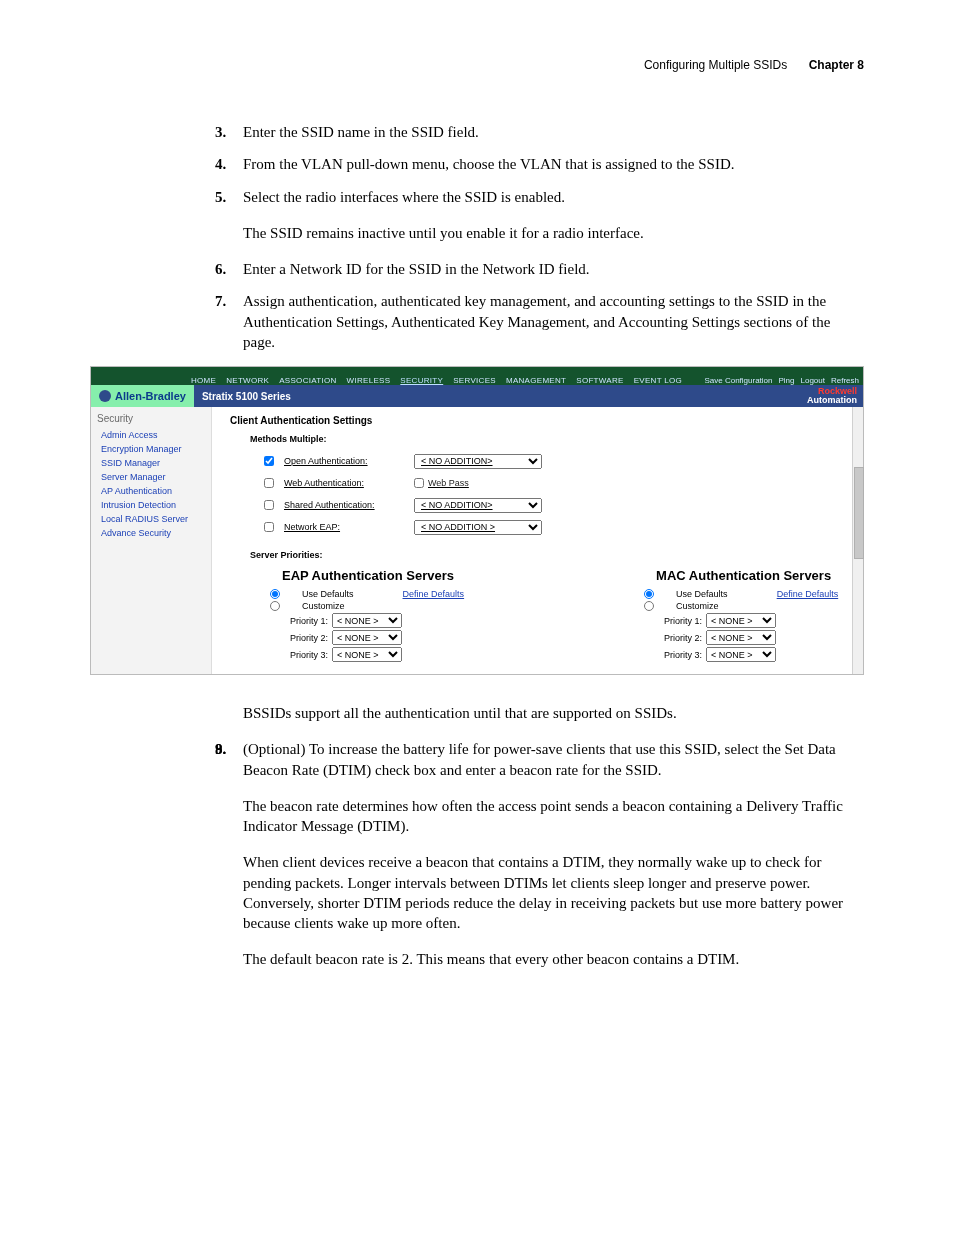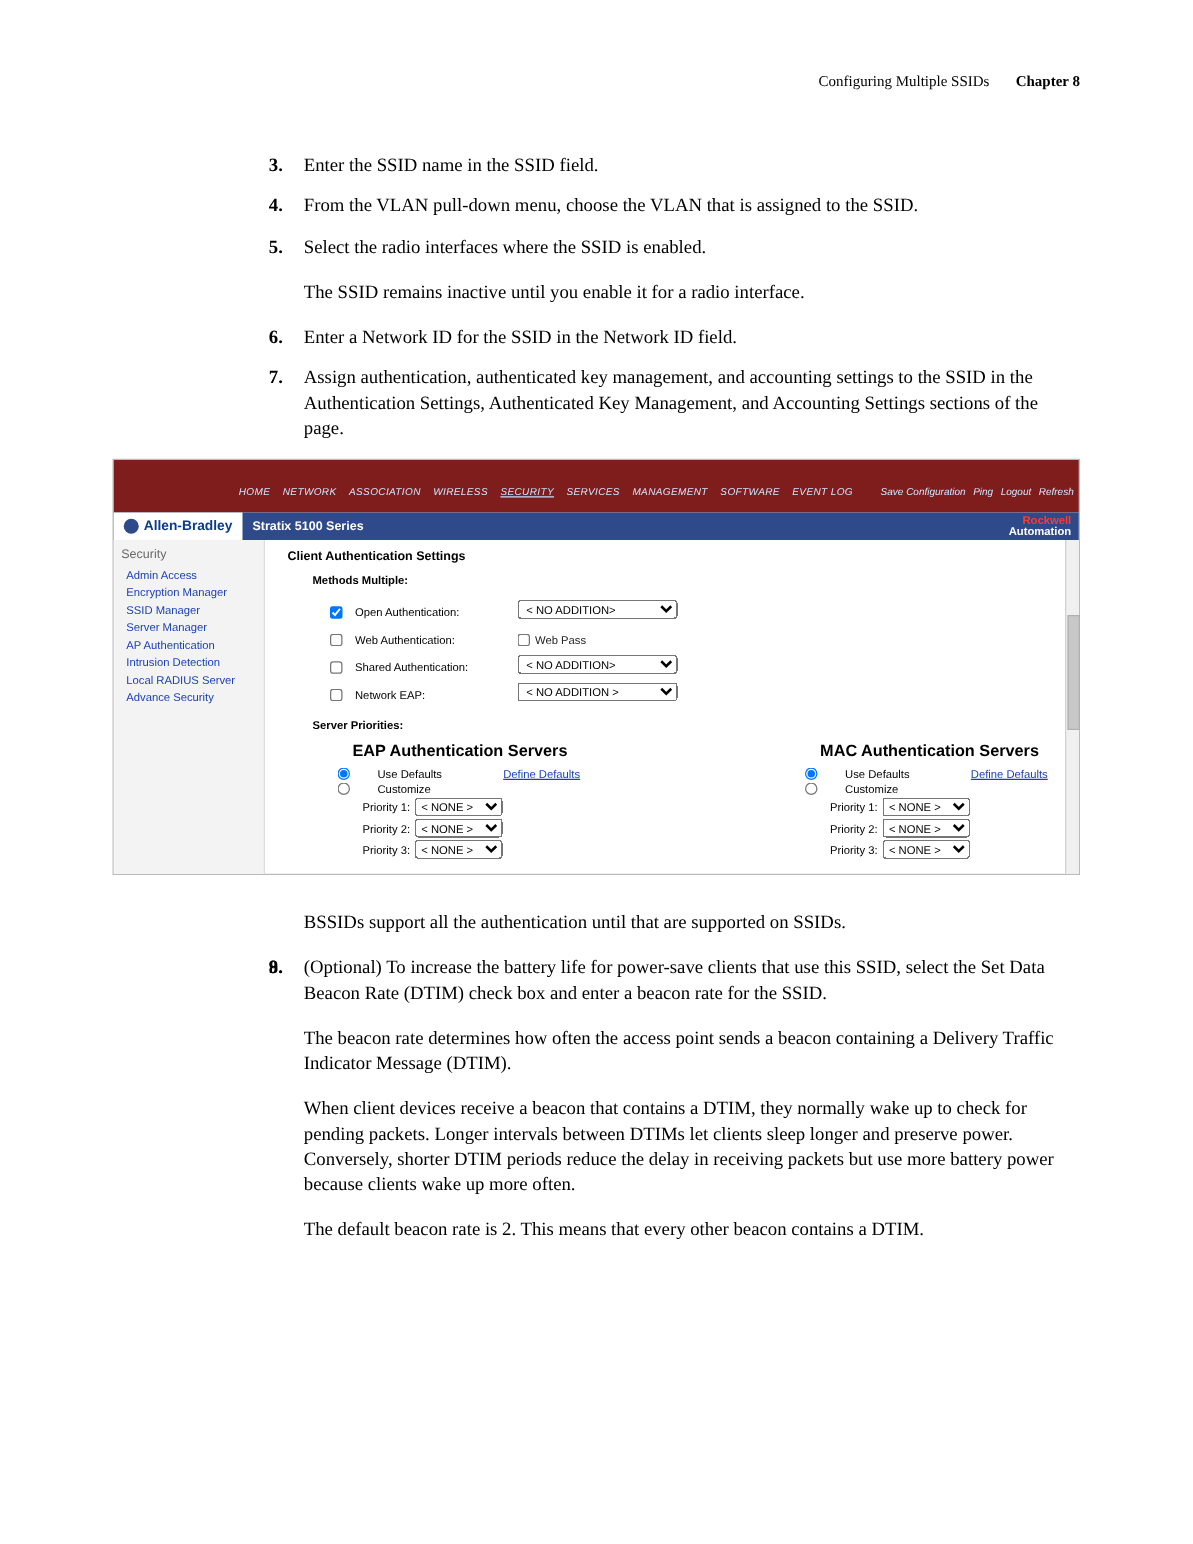--- a/index.html
+++ b/index.html
@@ -10,21 +10,21 @@
     color: #000;
     width: 954px;
   }
   .page {
     padding: 58px 90px 40px 90px;
     box-sizing: border-box;
     width: 954px;
   }
   .header {
     text-align: right;
-    font-family: Liberation Serif, serif;
+    font-family: Liberation Sans, sans-serif;
     font-size: 12px;
     margin-bottom: 50px;
   }
   .header .chapter-label {
     font-weight: bold;
     margin-left: 18px;
   }
   .body-col {
     margin-left: 125px;
   }
@@ -58,49 +58,48 @@
   }
   
   .shot {
     margin: 14px 0 28px 0;
     border: 1px solid #bbb;
     font-family: Arial, Helvetica, sans-serif;
     font-size: 9px;
     background: #fff;
   }
   .shot-topbar {
-    background: #7f1d1d;
+    background: #14532d;
     height: 18px;
     display: flex;
     justify-content: space-between;
     align-items: flex-end;
     color: #cfe5ff;
     font-size: 8px;
-    padding: 12px 4px;
-    font-style: italic;
+    padding: 0 4px;
   }
   .shot-toprow {
     display: flex;
     gap: 10px;
     padding-left: 96px;
   }
   .shot-toprow span { text-transform: uppercase; letter-spacing: 0.3px; }
   .shot-toprow .active { color: #bfe0ff; text-decoration: underline; }
   .shot-toplinks { display:flex; gap:6px; color:#cfe5ff; }
   .shot-header2 {
     display: flex;
     justify-content: space-between;
     align-items: center;
     background: #2e4a8a;
     color: #fff;
     height: 22px;
     padding: 0 6px 0 0;
   }
   .shot-brand {
-    background: #ffffff;
+    background: #86efac;
     color: #0b3b8b;
     font-weight: bold;
     font-size: 11px;
     height: 22px;
     display:flex;
     align-items:center;
     gap:4px;
     padding: 0 8px;
   }
   .shot-brand .dot {
@@ -141,25 +140,26 @@
     font-size: 10px;
     margin-bottom: 8px;
   }
   .shot-main .sub {
     font-weight: bold;
     font-size: 9px;
     margin: 4px 0 8px 20px;
   }
   .auth-row {
     display:flex;
-    align-items:flex-end;
+    align-items:center;
     gap: 10px;
     margin: 4px 0 2px 34px;
     font-size: 9px;
     height: 18px;
+    text-decoration: underline;
   }
   .auth-row input[type=checkbox]{
     width:10px;height:10px;margin:0;
   }
   .auth-row .lbl { width: 120px; }
   .auth-row select {
     font-size: 9px;
     width: 128px;
     height: 15px;
     padding:0 2px;

